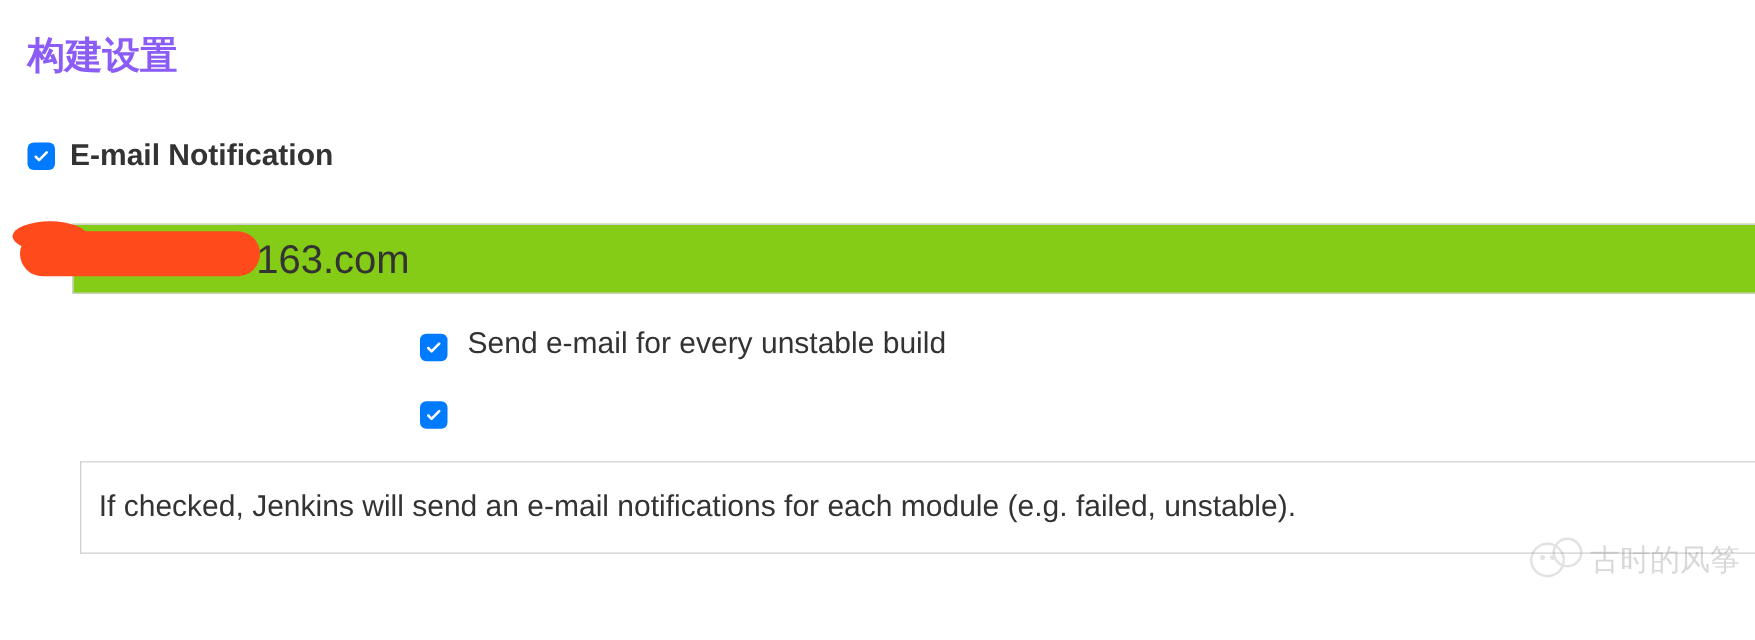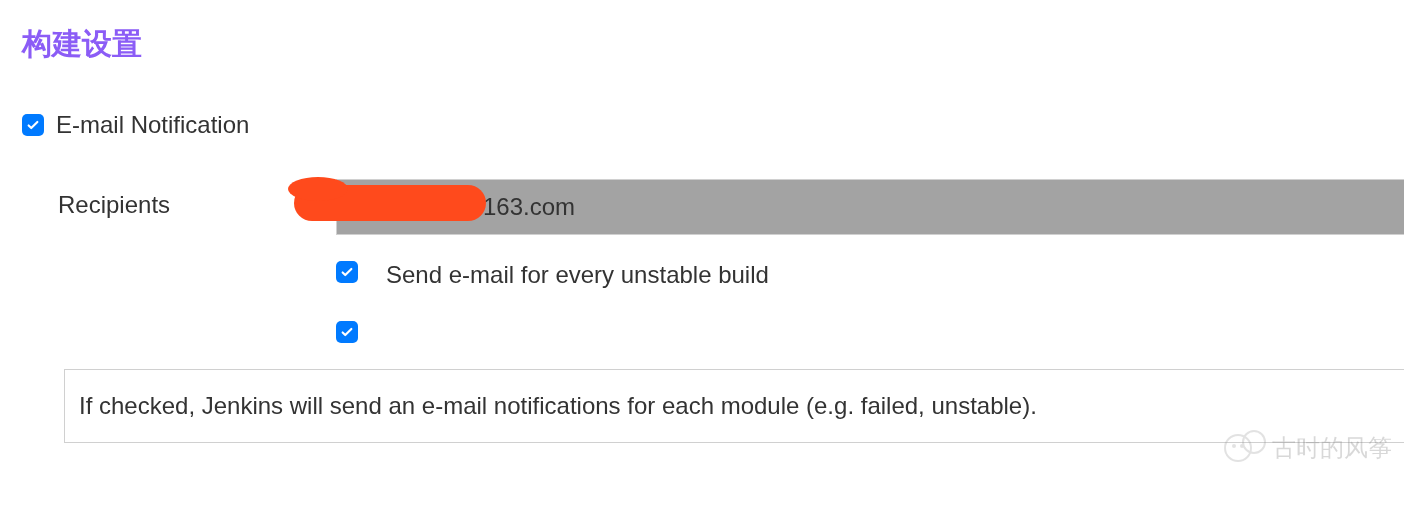--- a/index.html
+++ b/index.html
@@ -47,21 +47,21 @@
       background: #fff;
       border: 1.5px solid #c8c8c8;
     }
     .checkbox.checked svg {
       width: 14px;
       height: 14px;
     }
     .section-label {
       font-size: 24px;
       color: #333;
-      font-weight: 400;
+      font-weight: 700;
     }
     .form-row {
       display: flex;
       align-items: flex-start;
       padding-left: 58px;
       margin-top: 40px;
     }
     .form-label {
       font-size: 24px;
       color: #333;
@@ -70,24 +70,24 @@
     }
     .form-input-wrap {
       flex: 1;
       position: relative;
     }
     .text-input {
       width: 100%;
       height: 56px;
       border: 1px solid #d0d0d0;
       border-right: none;
-      font-size: 24px;
+      font-size: 32px;
       color: #333;
       padding: 0 18px 0 146px;
-      background: #a3a3a3;
+      background: #84cc16;
       outline: none;
     }
     .redaction {
       position: absolute;
       left: -42px;
       top: 6px;
       width: 192px;
       height: 36px;
       background: #ff4a1c;
       border-radius: 18px 18px 18px 18px;
@@ -102,22 +102,22 @@
       height: 24px;
       background: #ff4a1c;
       border-radius: 50%;
     }
     .checkbox-list {
       padding-left: 336px;
       margin-top: 26px;
     }
     .checkbox-item {
       display: flex;
-      align-items: flex-start;
-      gap: 28px;
+      align-items: flex-end;
+      gap: 16px;
       margin-bottom: 32px;
     }
     .checkbox-item:last-child {
       margin-bottom: 0;
     }
     .checkbox-item-label {
       font-size: 24px;
       color: #333;
     }
     .help-box {
@@ -175,21 +175,20 @@
   <div class="section-header">
     <div class="checkbox checked">
       <svg viewBox="0 0 16 16">
           <path fill="none" stroke="#fff" stroke-width="2.4" stroke-linecap="round" stroke-linejoin="round" d="M3 8.5l3 3 7-7"></path>
         </svg>
     </div>
     <span class="section-label">E-mail Notification</span>
   </div>
 
   <div class="form-row">
-    <div class="form-label">Recipients</div>
     <div class="form-input-wrap">
       <div class="redaction"></div>
       <input type="text" class="text-input" value="163.com" style="">
     </div>
   </div>
 
   <div class="checkbox-list">
     <div class="checkbox-item">
       <div class="checkbox checked">
         <svg viewBox="0 0 16 16">

